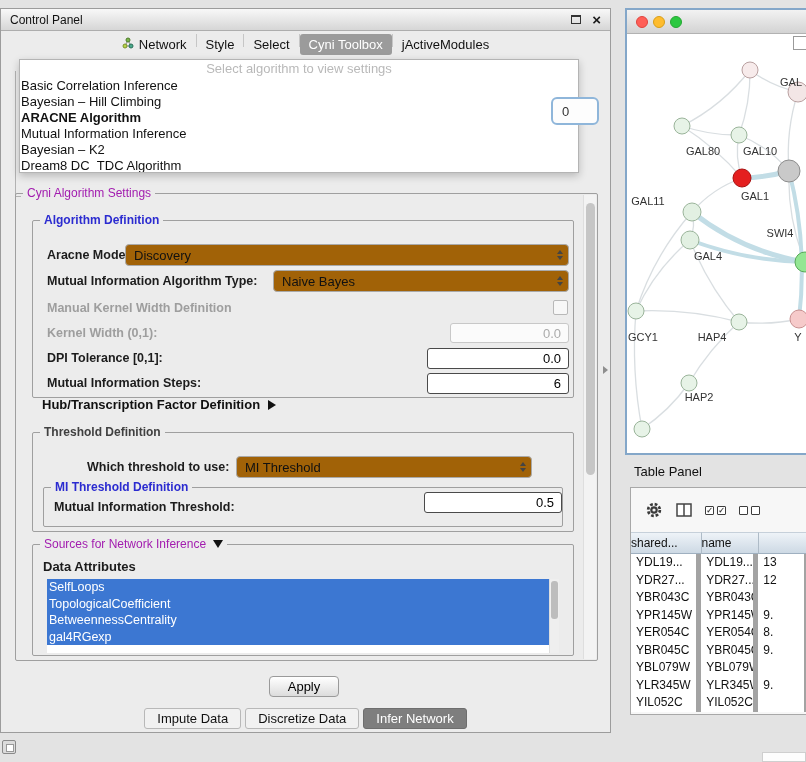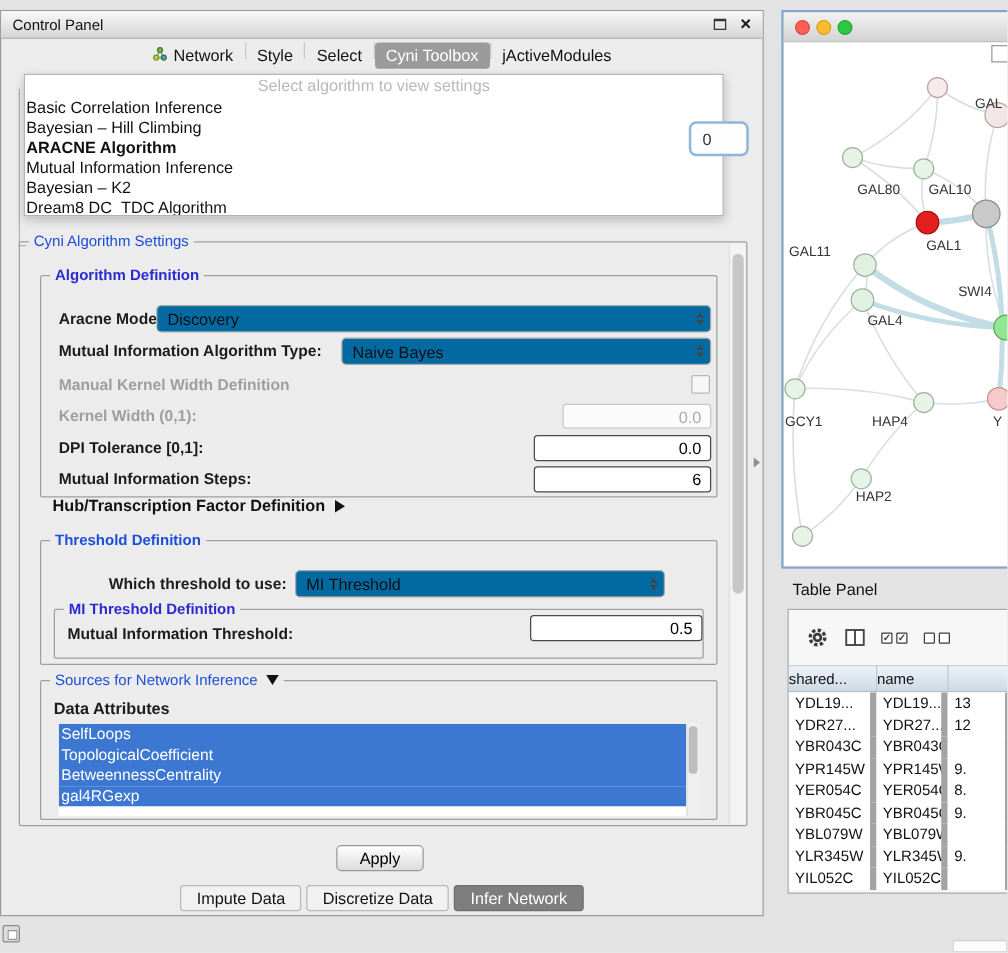--- a/index.html
+++ b/index.html
@@ -33,30 +33,30 @@
          z-index:6;box-shadow:0 3px 8px rgba(0,0,0,.22);font-size:13px;overflow:hidden}
   .popup-header{height:18px;line-height:17px;text-align:center;color:#b9b9b9}
   .popup-item{height:16px;line-height:16px;padding-left:1px;white-space:nowrap}
   .popup-item.bold{font-weight:bold}
 
   
   .group{position:absolute;border:1px solid #9f9f9f;border-radius:2px}
   .legend{position:absolute;top:-8px;left:7px;background:#ececec;padding:0 4px;font-size:12px;white-space:nowrap;
           display:flex;align-items:center}
   .legend.blue{color:#2b2bd0;font-weight:bold}
-  .legend.green{color:#1d4ed8;font-weight:bold}
-  .legend.plain{color:#1d4ed8}
+  .legend.green{color:#404040;font-weight:bold}
+  .legend.plain{color:#a21caf}
 
   .settings{left:14px;top:184px;width:583px;height:468px}
   .vscroll{position:absolute;right:1px;top:1px;bottom:1px;width:13px;background:#f3f3f3;border-left:1px solid #dedede}
   .vthumb{position:absolute;left:2px;top:8px;width:9px;height:272px;background:#c6c6c6;border-radius:5px}
 
   .lbl{position:absolute;font-size:12.5px;font-weight:bold;color:#1c1c1c;white-space:nowrap}
   .lbl.dis{color:#9e9e9e}
-  .combo{position:absolute;height:22px;background:#0369a1;border:1px solid #a9a9a9;border-radius:4px;font-size:13px;
+  .combo{position:absolute;height:22px;background:#a16207;border:1px solid #a9a9a9;border-radius:4px;font-size:13px;
          display:flex;align-items:center;padding:0 20px 0 8px}
   .spin{position:absolute;right:5px;top:5px;display:flex;flex-direction:column;gap:2px}
   .tri-u{width:0;height:0;border-left:3.5px solid transparent;border-right:3.5px solid transparent;border-bottom:4px solid #444}
   .tri-dn{width:0;height:0;border-left:3.5px solid transparent;border-right:3.5px solid transparent;border-top:4px solid #444}
 
   .inp{position:absolute;font-size:13px;text-align:right;padding:0 7px;border-radius:3px;font-family:inherit;height:21px}
   .inp.dark{border:1px solid #4a4a4a;background:#fff;color:#000}
   .inp.dim{border:1px solid #c8c8c8;background:#fbfbfb;color:#ababab;height:20px}
   .checkbox{position:absolute;width:15px;height:15px;border:1px solid #b8b8b8;background:#f7f7f7;border-radius:2px}
 

